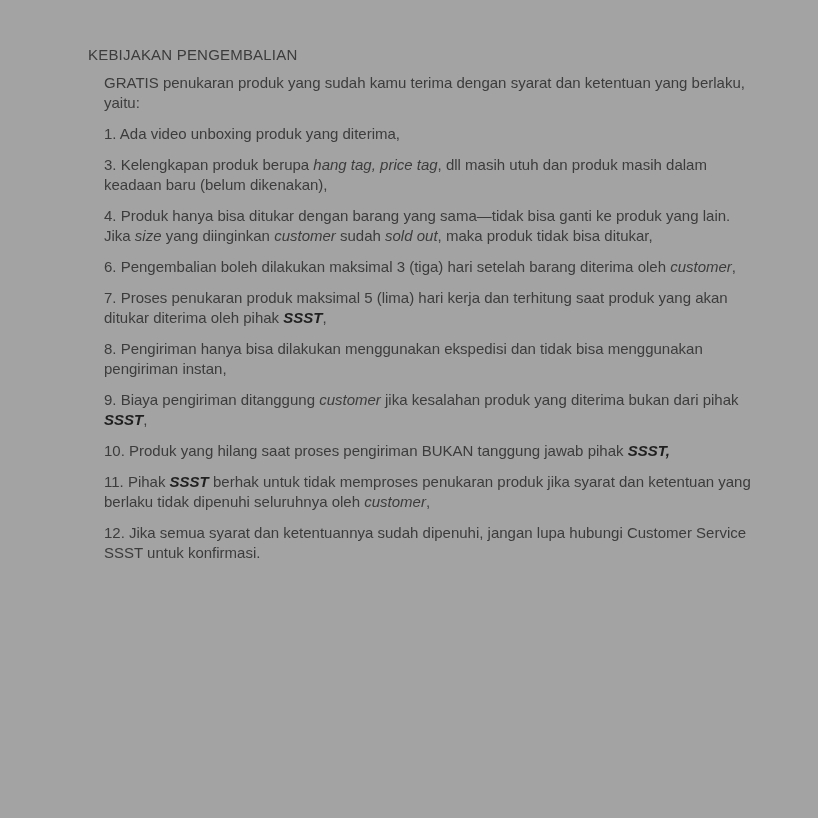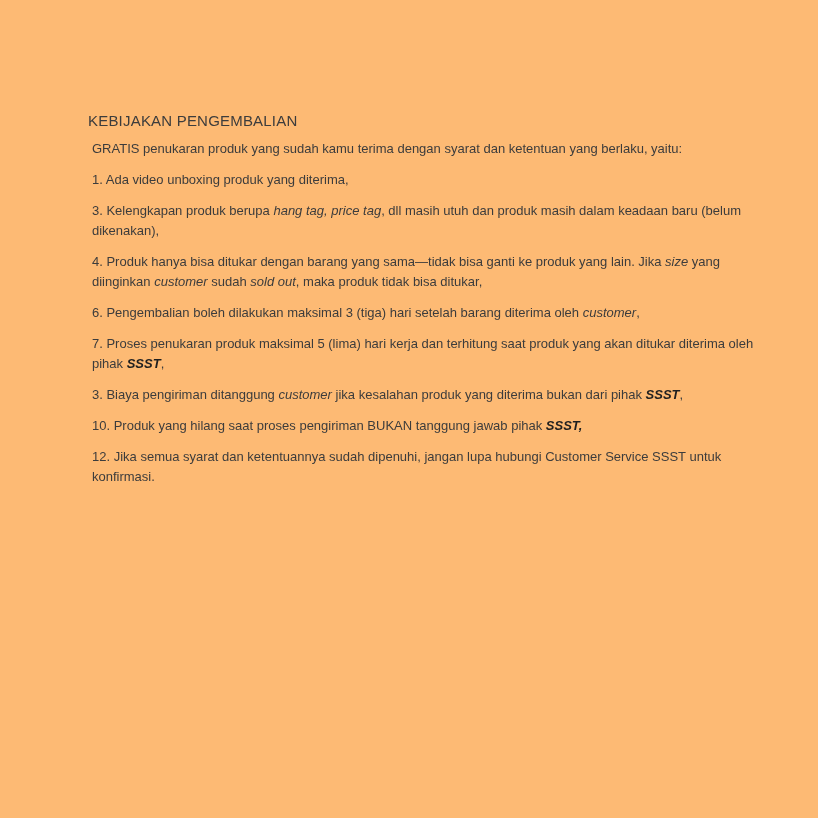--- a/index.html
+++ b/index.html
@@ -8,37 +8,37 @@
   }
   body {
     background: #e9e9e9;
     font-family: "Liberation Sans", sans-serif;
   }
   .page {
     position: relative;
     width: 818px;
     height: 818px;
     margin: 0 auto;
-    background: #fdba74;
+    background: #a3a3a3;
     overflow: hidden;
     box-sizing: border-box;
-    padding: 112px 58px 40px 88px;
+    padding: 46px 58px 40px 88px;
     color: #3c3c3c;
   }
   .doc-title {
     font-size: 15px;
     font-weight: 400;
     letter-spacing: 0.2px;
     margin: 0 0 10px 0;
     color: #3c3c3c;
   }
   .policy-body p.para {
-    font-size: 13px;
+    font-size: 15px;
     line-height: 20px;
-    margin: 0 0 11px 4px;
+    margin: 0 0 11px 16px;
     color: #3c3c3c;
   }
   .policy-body p.para span.it {
     font-style: italic;
   }
   .policy-body p.para span.bd {
     font-weight: 700;
     color: #1f1f1f;
     font-style: italic;
   }
@@ -48,17 +48,19 @@
 
 <div class="page">
   <h1 class="doc-title">KEBIJAKAN PENGEMBALIAN</h1>
   <div class="policy-body">
       <p class="para"><span>GRATIS penukaran produk yang sudah kamu terima dengan syarat dan ketentuan yang berlaku, yaitu:</span></p>
       <p class="para"><span>1. Ada video unboxing produk yang diterima,</span></p>
       <p class="para"><span>3. Kelengkapan produk berupa </span><span class="it">hang tag, price tag</span><span>, dll masih utuh dan produk masih dalam keadaan baru (belum dikenakan),</span></p>
       <p class="para"><span>4. Produk hanya bisa ditukar dengan barang yang sama—tidak bisa ganti ke produk yang lain. Jika </span><span class="it">size</span><span> yang diinginkan </span><span class="it">customer</span><span> sudah </span><span class="it">sold out</span><span>, maka produk tidak bisa ditukar,</span></p>
       <p class="para"><span>6. Pengembalian boleh dilakukan maksimal 3 (tiga) hari setelah barang diterima oleh </span><span class="it">customer</span><span>,</span></p>
       <p class="para"><span>7. Proses penukaran produk maksimal 5 (lima) hari kerja dan terhitung saat produk yang akan ditukar diterima oleh pihak </span><span class="bd">SSST</span><span>,</span></p>
-      <p class="para"><span>3. Biaya pengiriman ditanggung </span><span class="it">customer</span><span> jika kesalahan produk yang diterima bukan dari pihak </span><span class="bd">SSST</span><span>,</span></p>
+      <p class="para"><span>8. Pengiriman hanya bisa dilakukan menggunakan ekspedisi dan tidak bisa menggunakan pengiriman instan,</span></p>
+      <p class="para"><span>9. Biaya pengiriman ditanggung </span><span class="it">customer</span><span> jika kesalahan produk yang diterima bukan dari pihak </span><span class="bd">SSST</span><span>,</span></p>
       <p class="para"><span>10. Produk yang hilang saat proses pengiriman BUKAN tanggung jawab pihak </span><span class="bd">SSST,</span></p>
+      <p class="para"><span>11. Pihak </span><span class="bd">SSST</span><span> berhak untuk tidak memproses penukaran produk jika syarat dan ketentuan yang berlaku tidak dipenuhi seluruhnya oleh </span><span class="it">customer</span><span>,</span></p>
       <p class="para"><span>12. Jika semua syarat dan ketentuannya sudah dipenuhi, jangan lupa hubungi Customer Service SSST untuk konfirmasi.</span></p>
     </div>
 </div>
 
 </body></html>

